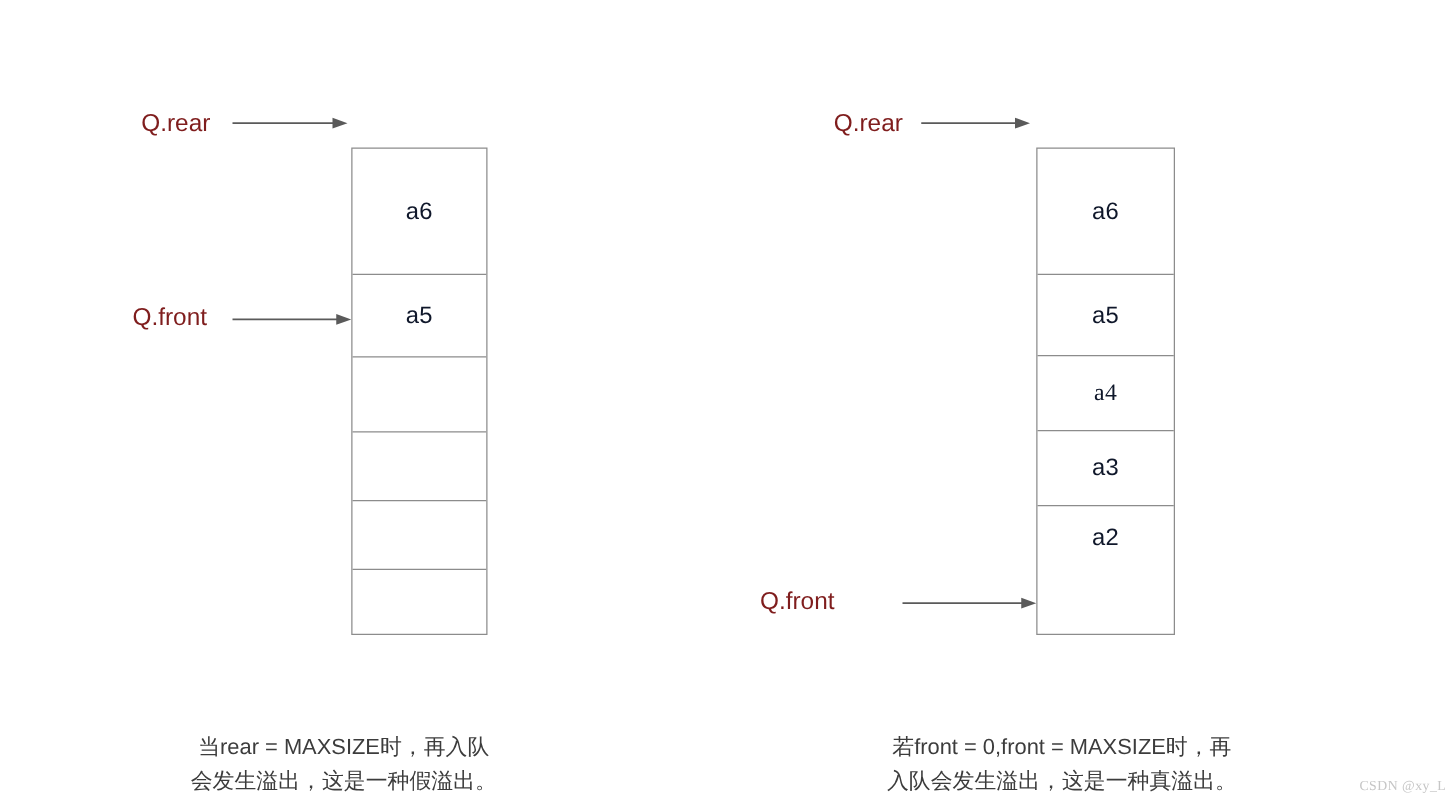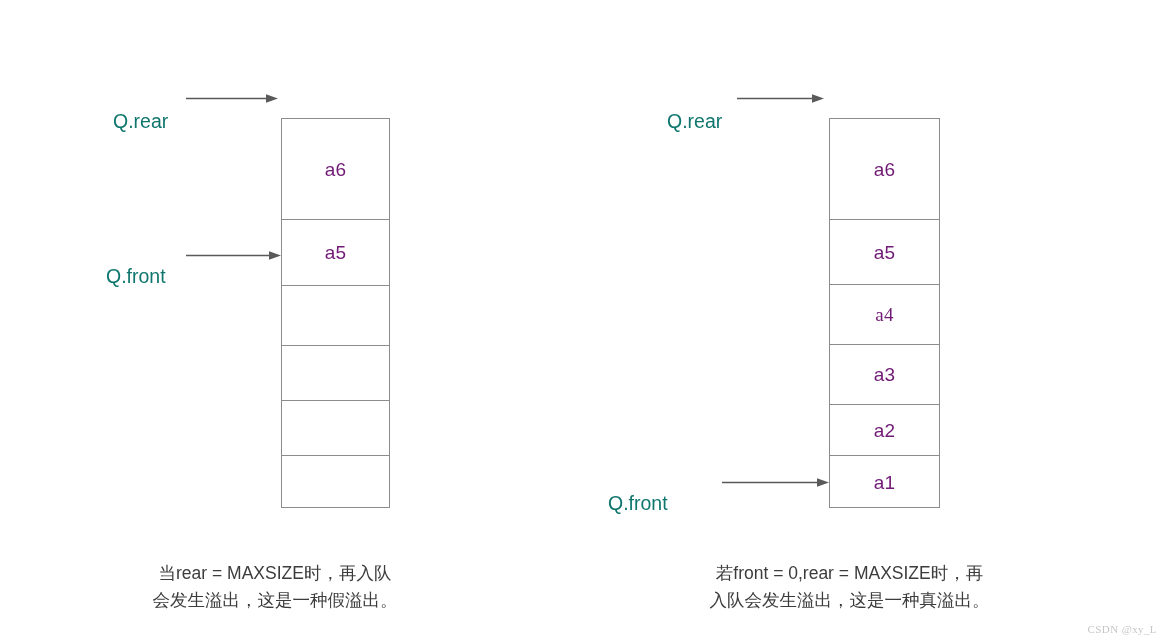--- a/index.html
+++ b/index.html
@@ -33,52 +33,52 @@
     border-bottom: 1.3px solid #8c8c8c;
     display: flex;
     align-items: center;
     justify-content: center;
   }
   .cell:last-child {
     border-bottom: none;
   }
   .cell-label {
     font-size: 19px;
-    color: #701a75;
+    color: #0f172a;
     letter-spacing: 0.3px;
     line-height: 1;
   }
 
   
   .ptr-label {
     position: absolute;
     font-size: 19.5px;
-    color: #0f766e;
+    color: #7f1d1d;
     white-space: nowrap;
     line-height: 1;
-    margin-top: 22px;
   }
   .arrow {
     position: absolute;
     height: 11px;
     pointer-events: none;
   }
   .arrow svg {
     display: block;
     overflow: visible;
   }
 
   
   .caption {
     position: absolute;
     text-align: center;
     font-size: 17.5px;
     line-height: 1.55;
     color: #3c3c3c;
     white-space: pre-line;
+    margin-top: 24px;
   }
 
   
   .watermark {
     position: absolute;
     right: 8px;
     bottom: 6px;
     font-size: 11px;
     color: #c6c6c6;
     letter-spacing: 0.4px;
@@ -155,23 +155,20 @@
       </div>
       <div class="cell" style="height: 60px; font-family: Liberation Serif, serif;">
         <span class="cell-label">a4</span>
       </div>
       <div class="cell" style="height: 60px;">
         <span class="cell-label">a3</span>
       </div>
       <div class="cell" style="height: 51px; text-align: right;">
         <span class="cell-label">a2</span>
       </div>
-      <div class="cell" style="height: 53px;">
-        <span class="cell-label">a1</span>
-      </div>
     </div>
 
-  <div class="caption" style="left:672px; top:560px; width:355px;">若front = 0,rear = MAXSIZE时，再
+  <div class="caption" style="left:672px; top:560px; width:355px;">若front = 0,front = MAXSIZE时，再
 入队会发生溢出，这是一种真溢出。</div>
 
   <div class="watermark">CSDN @xy_L</div>
 
 </div>
 
 </body></html>

